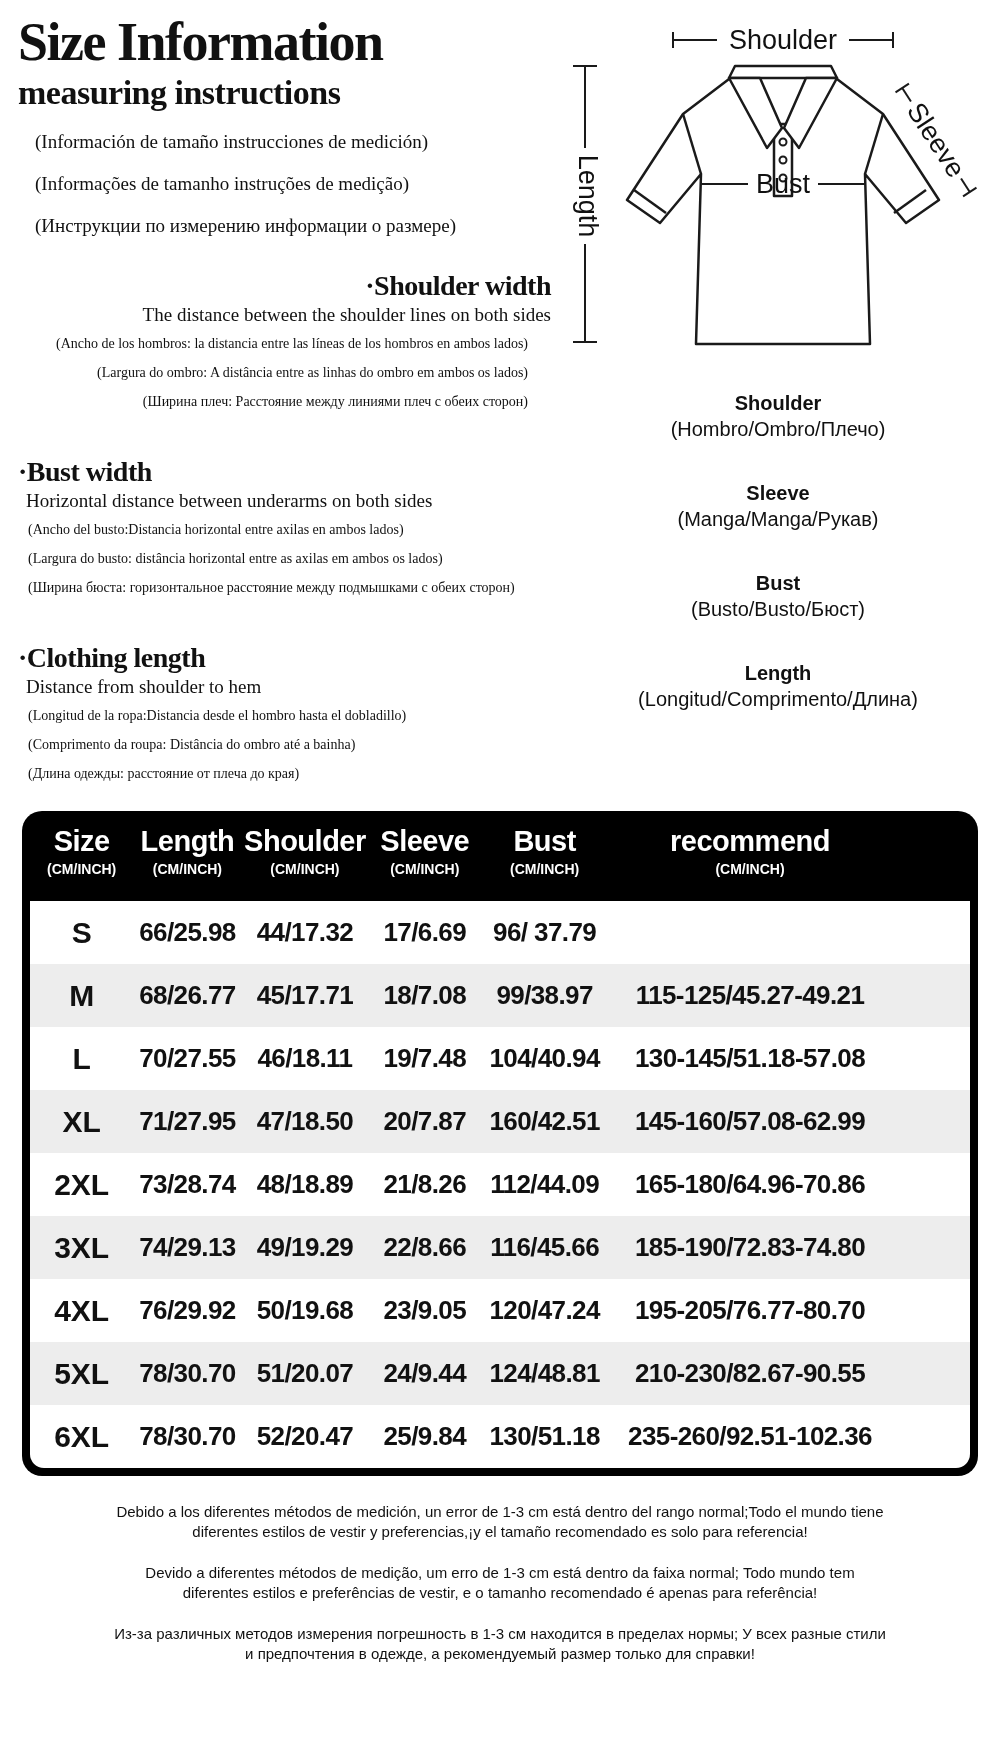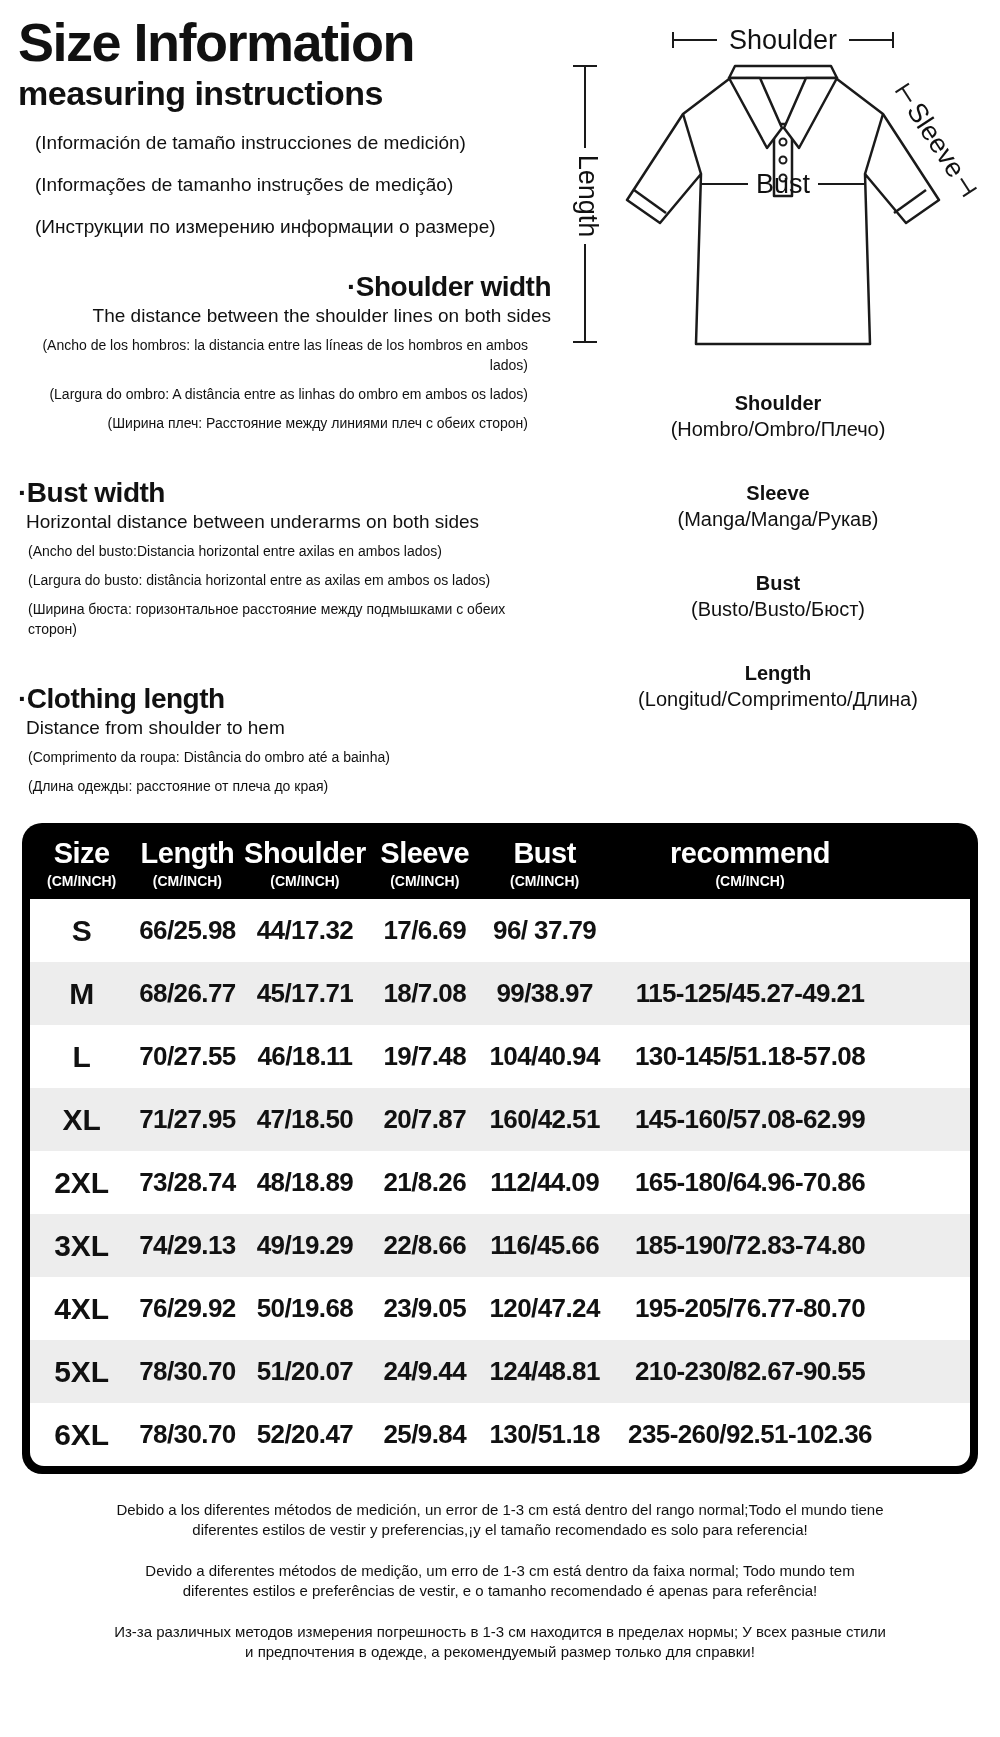--- a/index.html
+++ b/index.html
@@ -2,42 +2,42 @@
 <html><head>
 <meta charset="utf-8">
 <style>
   html,body { margin:0; padding:0; background:#fff; }
   body {
     width:1000px; min-height:1737px;
     font-family:"Liberation Sans","DejaVu Sans",sans-serif;
     color:#111;
   }
   .top { display:flex; padding:10px 0 0 18px; }
-  .left-col { width:533px; flex:none; }
+  .left-col { width:533px; flex:none;font-family:Liberation Serif, serif; }
   .right-col { flex:1; padding-top:14px; }
 
   .page-title { font-size:54px; font-weight:bold; letter-spacing:-1.5px; line-height:1.04; margin:4px 0 0; }
   .page-subtitle { font-size:34px; font-weight:bold; letter-spacing:-0.5px; margin:4px 0 6px; }
   .hdr-note { font-size:19px; line-height:25px; margin:17px; }
 
   .section { margin-top:44px; }
   .section:first-of-type { margin-top:32px;text-align:right; }
   .section-title { font-size:28px; font-weight:bold; letter-spacing:-0.5px; margin:0; }
   .section-desc { font-size:19px; margin:2px 0 8px 8px; }
   .section-note { font-size:14px; line-height:20px; margin:0 0 9px 10px; max-width:500px; }
 
   .diagram { margin-left:4px; }
   .diagram svg { display:block; }
   .legend { text-align:center; margin-top:26px; }
   .legend-entry { margin-bottom:38px; }
   .legend-term { font-size:20px; font-weight:bold; line-height:26px; }
   .legend-trans { font-size:20px; line-height:26px; }
 
   .size-table { margin:18px 22px 0; background:#000; border-radius:20px; padding:0 8px 8px; }
-  .st-header { display:flex; align-items:center; padding:14px 0 10px; }
+  .st-header { display:flex; align-items:center; padding:14px 0 24px; }
   .st-hcell { text-align:center; color:#fff; }
   .st-hcell .main { font-size:29px; font-weight:bold; letter-spacing:-0.5px; }
   .st-hcell .unit { font-size:14px; font-weight:bold; margin-top:3px; }
   .st-body { background:#fff; border-radius:0 0 14px 14px; overflow:hidden; }
   .st-row { display:flex; align-items:center; height:63px; }
   .st-row:nth-child(even) { background:#ededed; }
   .st-cell { text-align:center; font-weight:bold; font-size:26px; letter-spacing:-0.6px; white-space:nowrap; }
   .st-cell.size-label { font-size:30px; letter-spacing:0; }
   .c0 { width:11%; }
   .c1 { width:11.5%; }
@@ -75,20 +75,21 @@
       <h3 class="section-title">·Bust width</h3>
       <p class="section-desc">Horizontal distance between underarms on both sides</p>
       <p class="section-note">(Ancho del busto:Distancia horizontal entre axilas en ambos lados)</p>
       <p class="section-note">(Largura do busto: distância horizontal entre as axilas em ambos os lados)</p>
       <p class="section-note">(Ширина бюста: горизонтальное расстояние между подмышками с обеих сторон)</p>
     </div>
 
     <div class="section">
       <h3 class="section-title">·Clothing length</h3>
       <p class="section-desc">Distance from shoulder to hem</p>
+      <p class="section-note">(Longitud de la ropa:Distancia desde el hombro hasta el dobladillo)</p>
       <p class="section-note">(Comprimento da roupa: Distância do ombro até a bainha)</p>
       <p class="section-note">(Длина одежды: расстояние от плеча до края)</p>
     </div>
   </div>
 
   <div class="right-col">
     <div class="diagram">
       <svg width="450" height="340" viewBox="0 0 450 340" xmlns="http://www.w3.org/2000/svg" fill="none" stroke="#1a1a1a" stroke-width="2.5" stroke-linejoin="round" stroke-linecap="butt">
 
         <g stroke-width="2">

